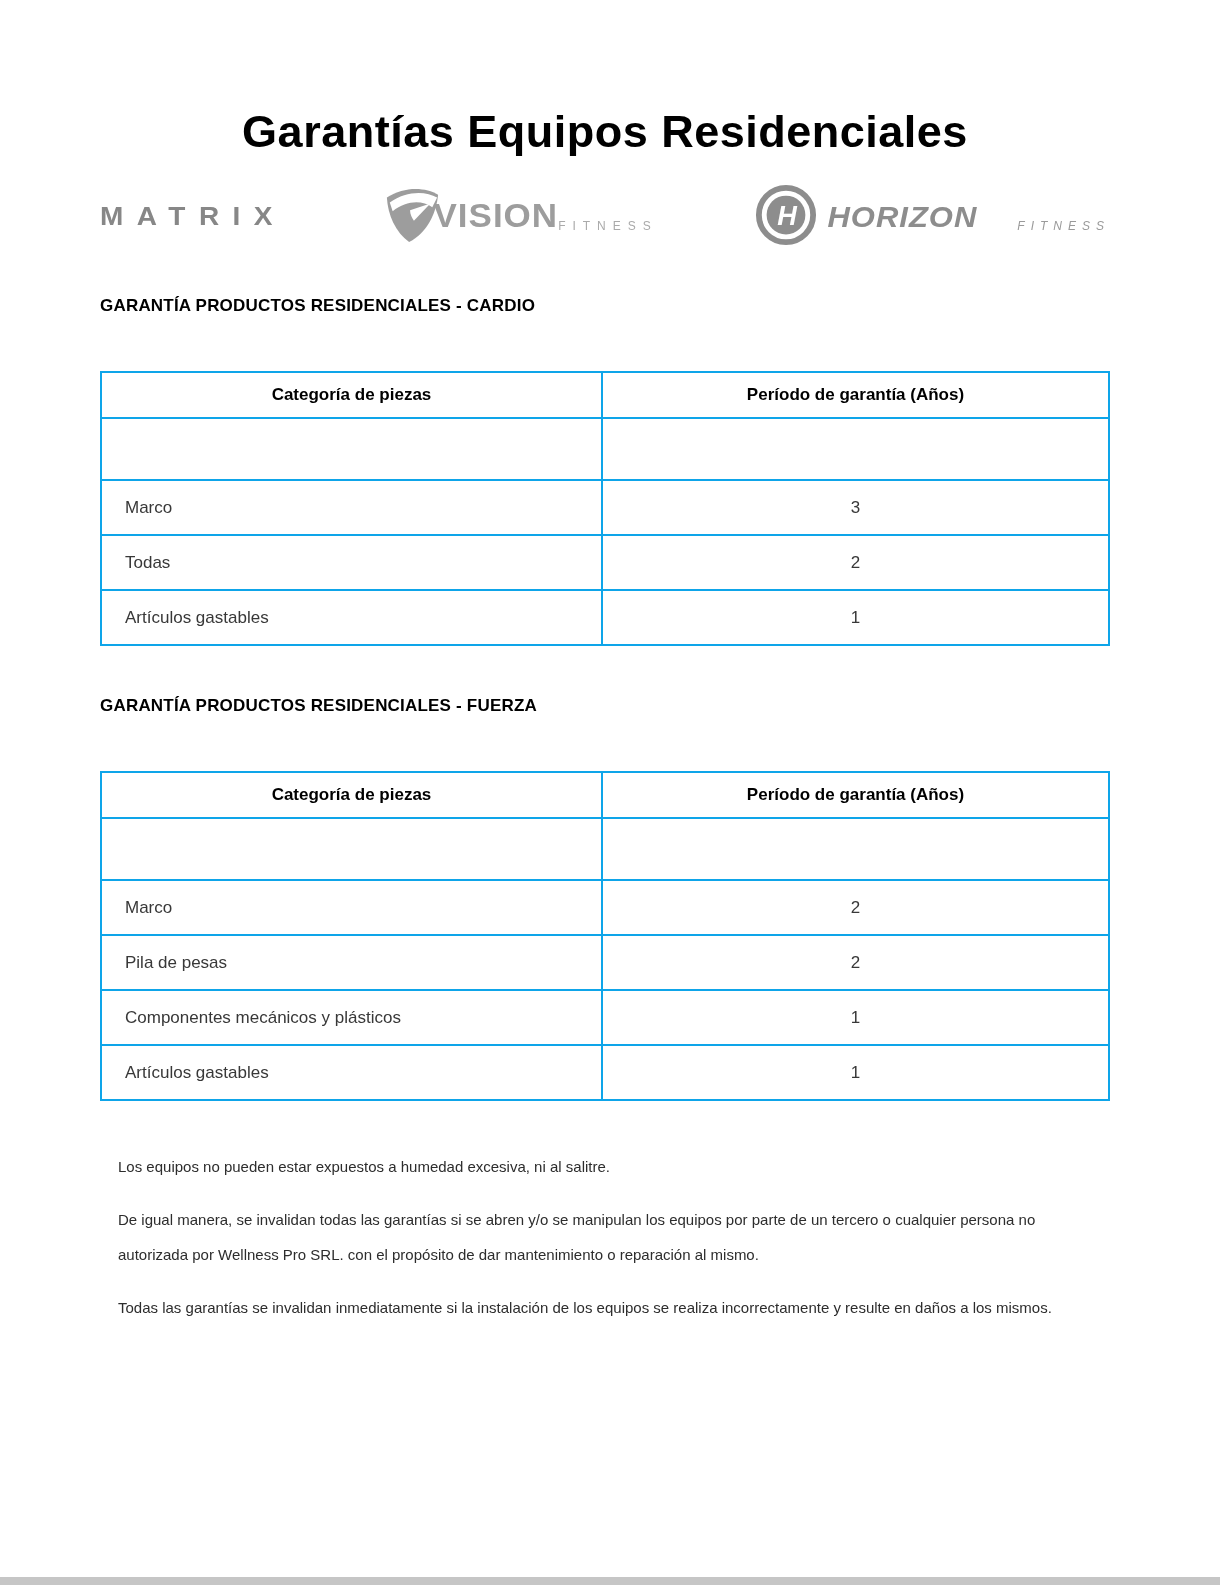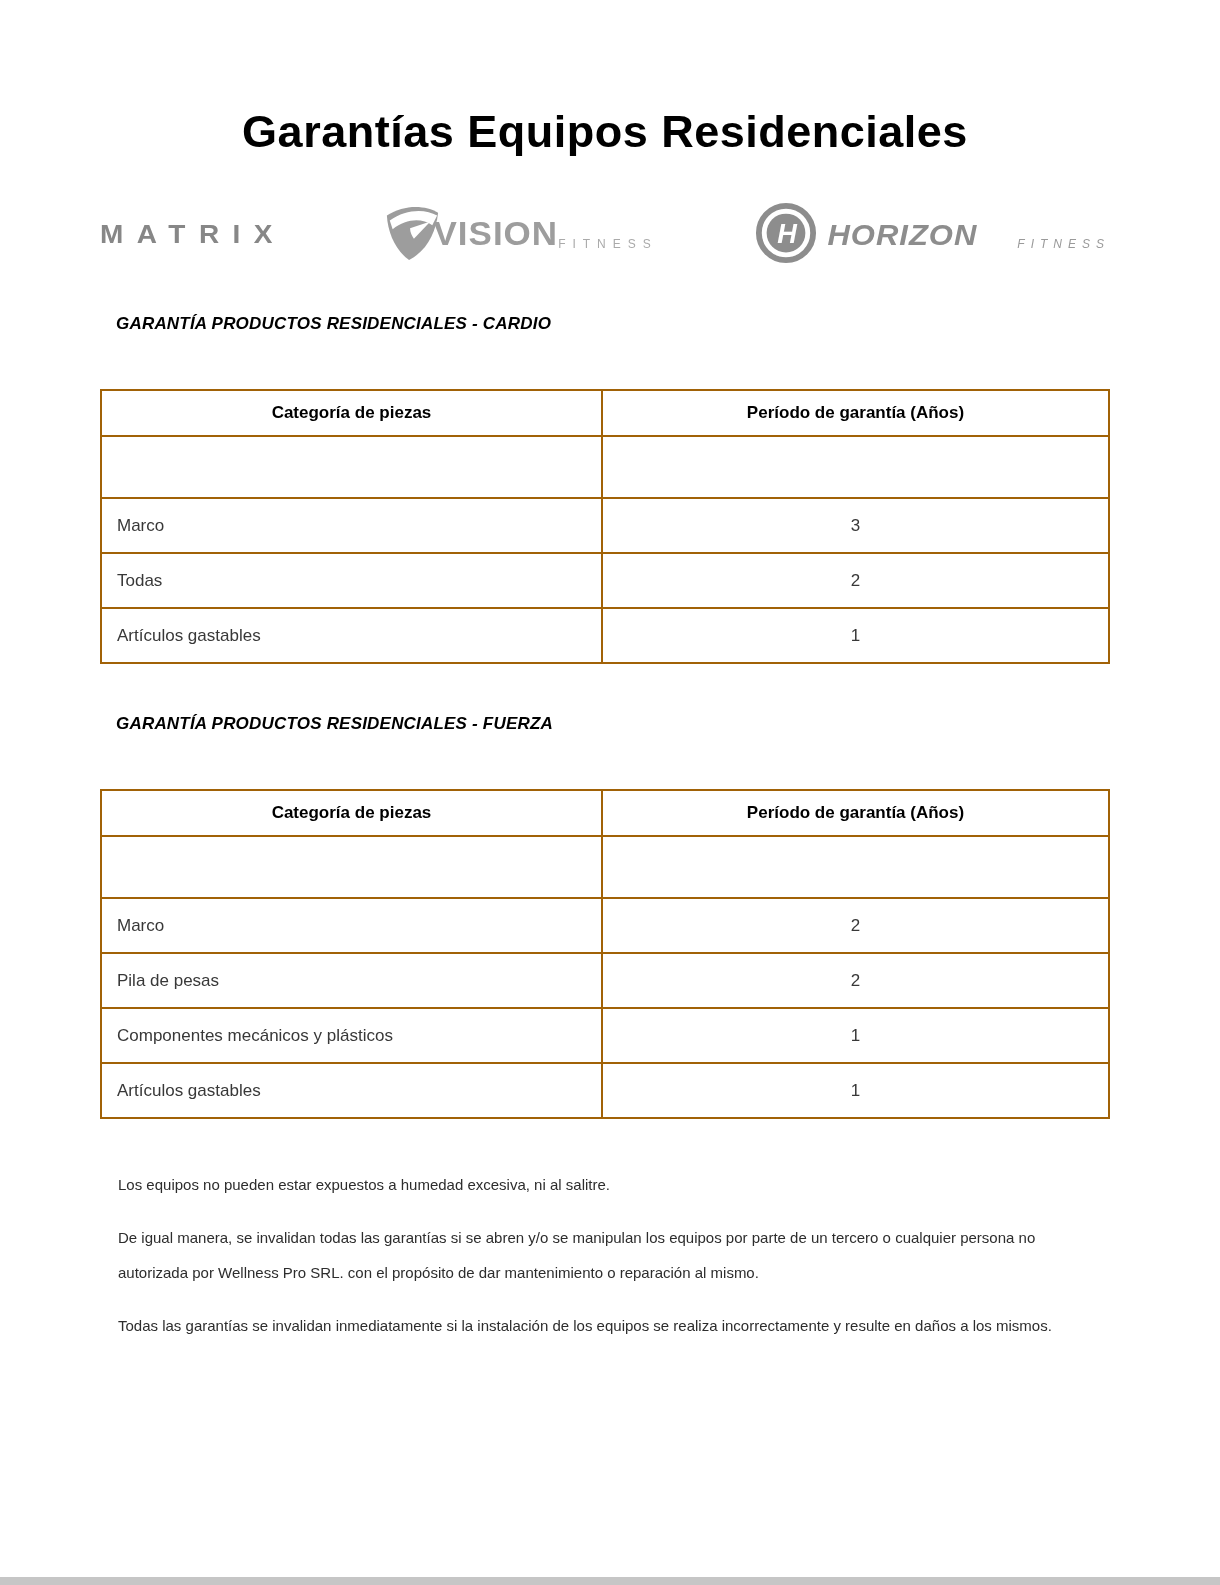--- a/index.html
+++ b/index.html
@@ -20,21 +20,21 @@
     padding-top: 106px;
     font-size: 45px;
     font-weight: 700;
     color: #000000;
     text-align: center;
     letter-spacing: 0.5px;
     line-height: 1.16;
   }
   
   .logos-row {
-    margin-top: 44px;
+    margin-top: 26px;
     height: 66px;
     display: flex;
     align-items: center;
     justify-content: space-between;
   }
   .matrix-logo {
     font-size: 28px;
     font-weight: 600;
     letter-spacing: 0.48em;
     color: #878787;
@@ -71,52 +71,51 @@
   .horizon-sub {
     align-self: flex-end;
     font-size: 12px;
     font-style: italic;
     letter-spacing: 6px;
     color: #9a9a9a;
     margin-top: 5px;
   }
   
   .section-heading {
-    margin: 16px;
+    margin: 0;
     margin-top: 46px;
     font-size: 17px;
     font-weight: 700;
     color: #000000;
     letter-spacing: 0.2px;
-    font-style: italic;
   }
   .section-heading.second { margin-top: 50px; }
   .warranty-table {
     width: 100%;
     border-collapse: collapse;
     margin-top: 55px;
     table-layout: fixed;
   }
   .warranty-table th, .warranty-table td {
-    border: 2px solid #a16207;
+    border: 2px solid #0ea5e9;
     font-size: 17px;
     vertical-align: middle;
     padding: 0;
   }
   .warranty-table th {
     height: 46px;
     font-weight: 700;
     color: #000000;
     text-align: center;
   }
   .warranty-table col.c1 { width: 49.7%; }
   .warranty-table col.c2 { width: 50.3%; }
   .warranty-table tr.spacer-row td { height: 62px; }
   .warranty-table tr.data-row td { height: 55px; color: #383838; }
-  .warranty-table td.cat { text-align: left; padding-left: 15px; border-radius: 18px; }
+  .warranty-table td.cat { text-align: left; padding-left: 23px; border-radius: 18px; }
   .warranty-table td.per { text-align: center; }
   
   .notes {
     margin-top: 48px;
     font-size: 15px;
     line-height: 35px;
     color: #2d2d2d;
   }
   .notes p { margin: 18px; }
   

